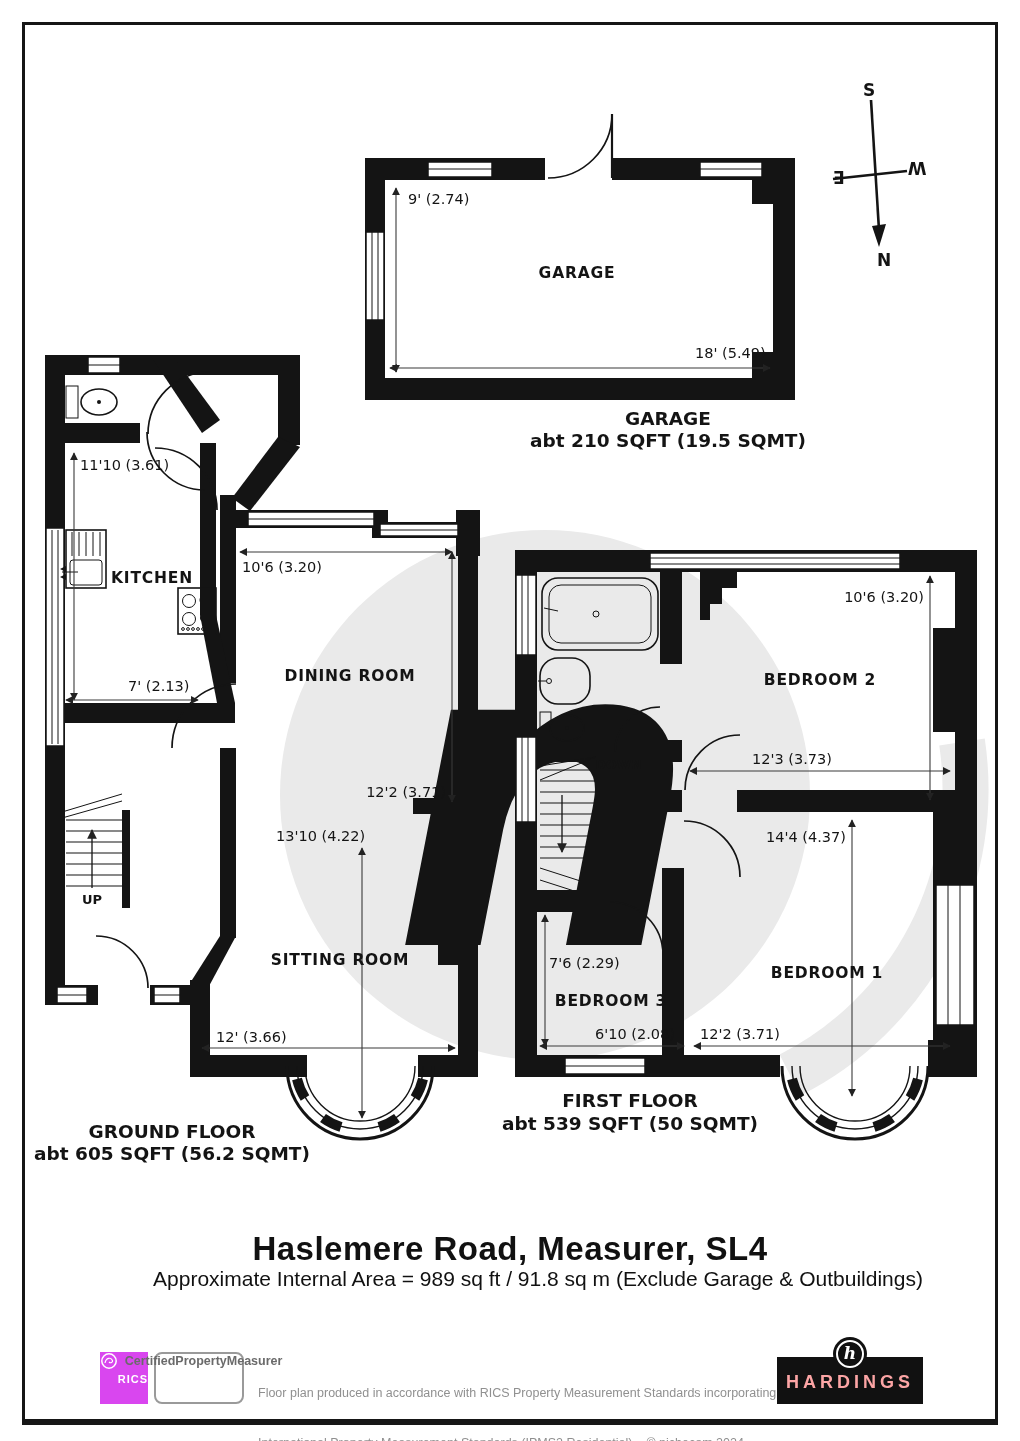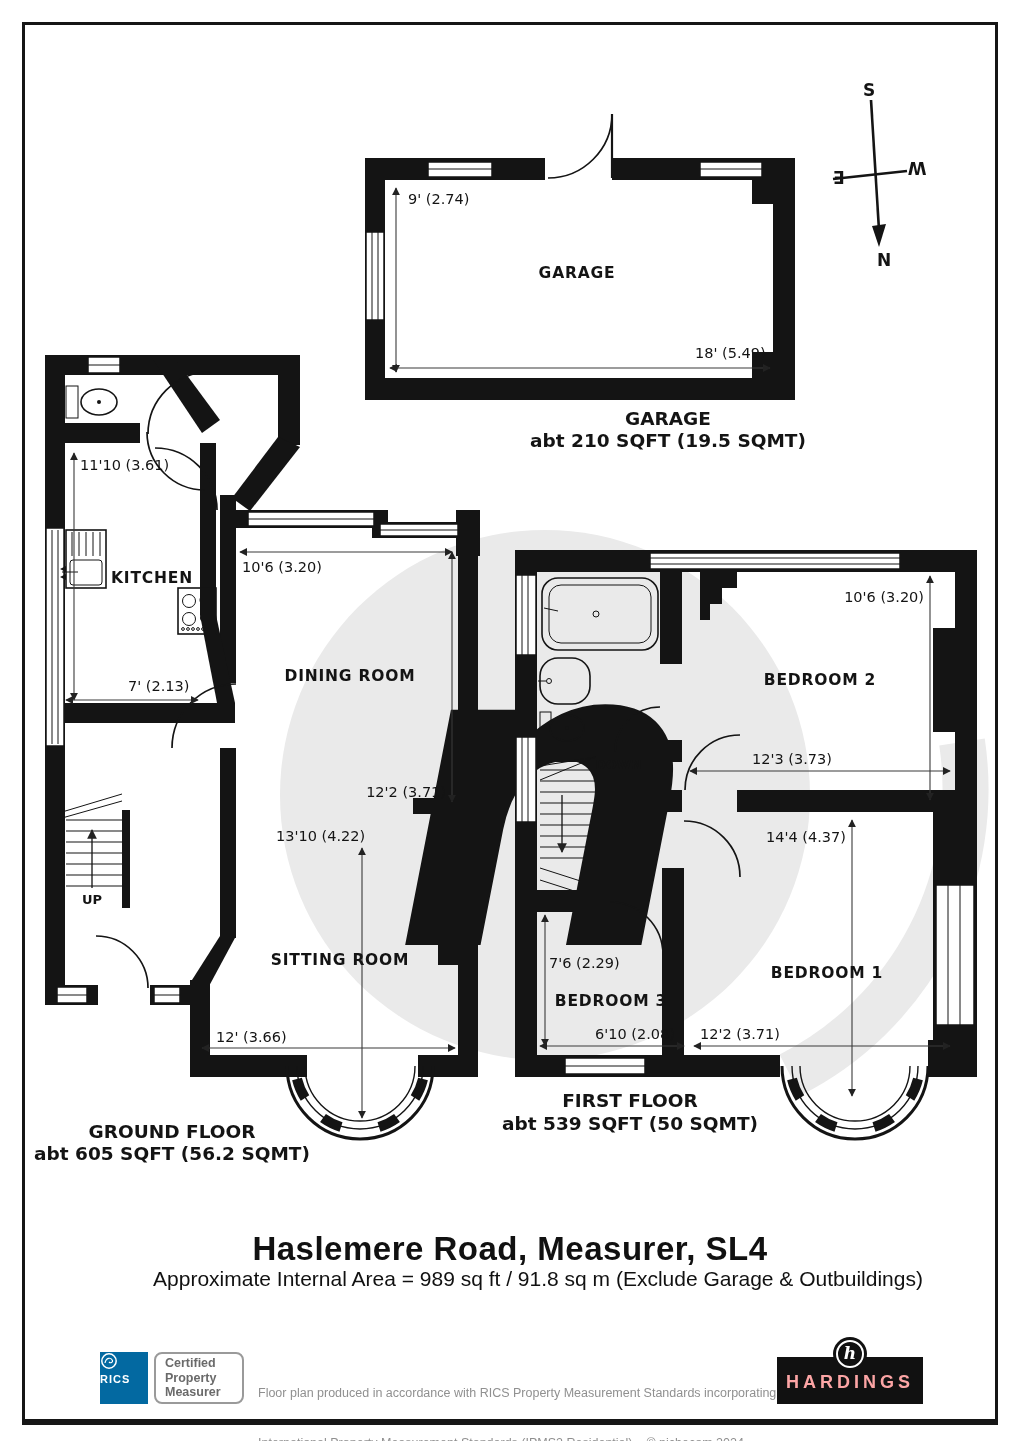--- a/index.html
+++ b/index.html
@@ -22,26 +22,26 @@
   .door{fill:none;stroke:#141414;stroke-width:1.7;}
   .dimline{stroke:#3a3a3a;stroke-width:1.1;}
   .tread{stroke:#141414;stroke-width:1.2;}
   .abs{position:absolute;}
   .center{width:100%;text-align:center;}
   #title{top:1230px;font-size:33px;font-weight:bold;letter-spacing:.5px;}
   .arealine{font-size:21px;}
   #int-area{top:1267px;padding-left:28px;}
   #ext-area{top:1293px;}
   #note{top:1321px;font-size:13px;}
-  #rics-box{left:100px;top:1352px;width:48px;height:52px;background:#0369a1;color:#fff;
-            display:flex;flex-direction:column;align-items:flex-start;justify-content:center;}
+  #rics-box{left:100px;top:1352px;width:48px;height:52px;background:#d946ef;color:#fff;
+            display:flex;flex-direction:column;align-items:flex-end;justify-content:center;}
   #rics-box .rics-name{font-size:11px;font-weight:bold;letter-spacing:1px;margin-top:1px;}
   #cert-box{left:154px;top:1352px;width:90px;height:52px;border:2px solid #9a9a9a;border-radius:8px;
             background:#fff;color:#6a6a6a;font-weight:bold;font-size:12.5px;line-height:14.5px;
-            display:flex;flex-direction:column;justify-content:center;padding-left:9px;box-sizing:border-box;}
+            display:flex;flex-direction:row;justify-content:center;padding-left:9px;box-sizing:border-box;}
   #legal{left:258px;top:1352px;color:#909090;font-size:12.5px;line-height:16.5px;white-space:pre;}
   #brand-box{left:777px;top:1357px;width:146px;height:47px;background:#111;color:#fca5a5;
              text-align:center;box-sizing:border-box;padding-top:15px;font-size:18px;
              font-weight:bold;letter-spacing:4px;}
   #brand-circle{left:833px;top:1337px;width:34px;height:34px;border-radius:50%;background:#111;
                 display:flex;align-items:center;justify-content:center;}
   #brand-ring{width:24px;height:24px;border:2px solid #fff;border-radius:50%;color:#fff;
               font-family:"DejaVu Serif",serif;font-style:italic;font-weight:bold;font-size:17px;
               line-height:23px;text-align:center;}
 </style>

